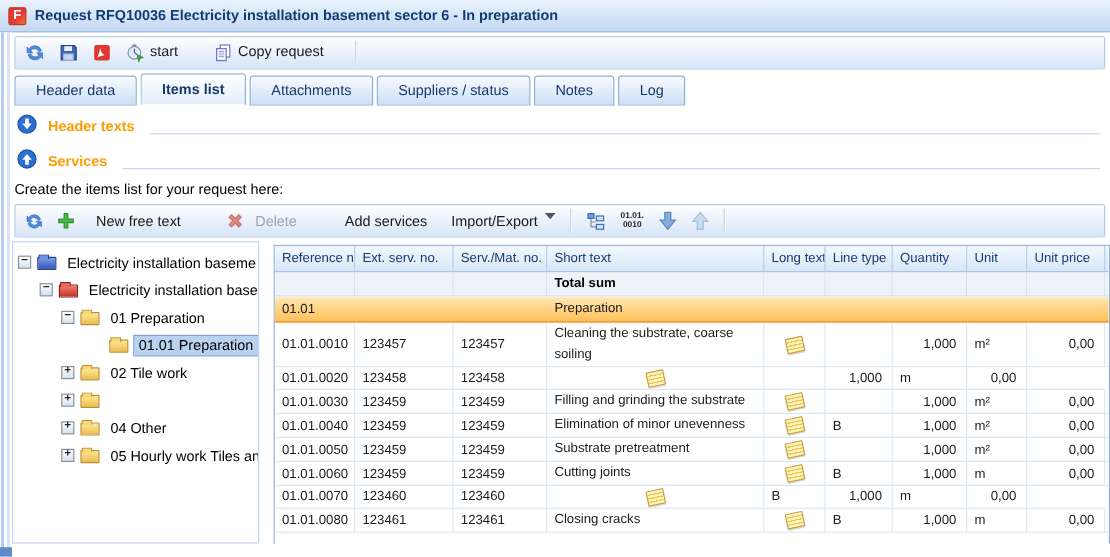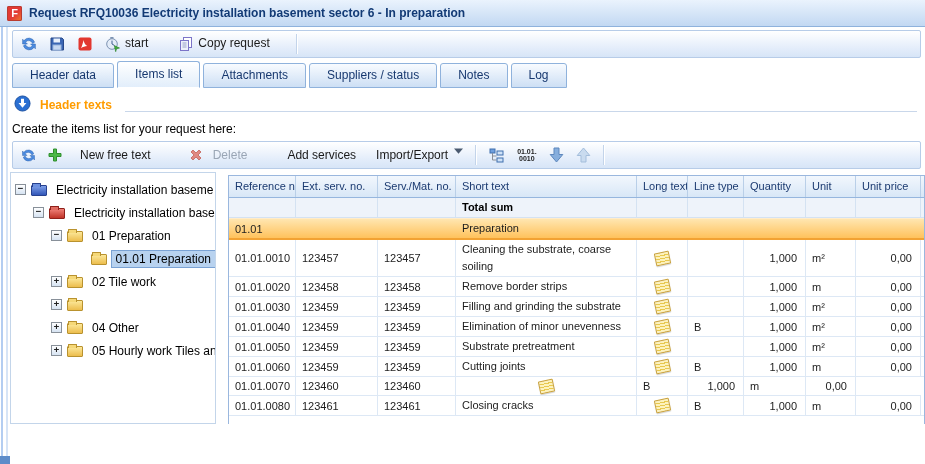--- a/index.html
+++ b/index.html
@@ -32,21 +32,21 @@
   .tbtn.disabled .lbl{color:#9aa6b5;}
   .sep{width:1px;height:20px;background:#c3d4ea;border-right:1px solid #fff;flex:none;}
   .pos-ico{font-size:7px;font-weight:bold;line-height:7px;color:#222;text-align:center;}
   .caret{margin-left:2px;}
 
   
   .tabbar{height:27px;display:flex;align-items:flex-end;padding-left:2px;}
   .tab{height:23px;line-height:23px;padding:0 17px;margin-right:3px;font-size:12px;color:#17386f;
     border:1px solid #8fb2dc;border-radius:3px 3px 0 0;
     background:linear-gradient(#f8fbff,#cddff4);white-space:nowrap;}
-  .tab.active{font-weight:normal;background:linear-gradient(#ffffff,#ecf4fc 65%,#e2eefb);
+  .tab.active{font-weight:bold;background:linear-gradient(#ffffff,#ecf4fc 65%,#e2eefb);
     height:25px;line-height:25px;border-bottom-color:#fff;}
 
   
   .section{display:flex;align-items:flex-end;gap:9px;padding:7px 8px 5px 4px;}
   .sec-label{font-size:12px;font-weight:bold;color:#ff9c00;white-space:nowrap;}
   .rule{flex:1;height:1px;background:#c9d7ea;margin-left:4px;}
   .instruction{font-size:12px;color:#000;padding:5px 0 2px 2px;}
 
   
   .content{display:flex;height:252px;align-items:stretch;}
@@ -160,20 +160,28 @@
       </div>
 
     <div class="section">
       <svg width="17" height="17" viewBox="0 0 18 18">
           <circle cx="9" cy="9" r="8" fill="#2a6fd2" stroke="#1b4f9e"></circle>
           <path d="M9 13.5L4.8 8.4h2.6V4h3.2v4.4h2.6z" fill="#fff"></path>
         </svg>
       <span class="sec-label">Header texts</span>
       <span class="rule"></span>
     </div>
+    <div class="section">
+      <svg width="17" height="17" viewBox="0 0 18 18">
+          <circle cx="9" cy="9" r="8" fill="#2a6fd2" stroke="#1b4f9e"></circle>
+          <path d="M9 4.5l4.2 5.1h-2.6V14H7.4V9.6H4.8z" fill="#fff"></path>
+        </svg>
+      <span class="sec-label">Services</span>
+      <span class="rule"></span>
+    </div>
 
     <div class="instruction">Create the items list for your request here:</div>
 
     <div class="tb-row">
       <div class="toolbar">
         <div class="tbtn">
           <svg width="15" height="15" viewBox="0 0 16 16">
               <path d="M13.6 6.2A6 6 0 0 0 3 4.6L1.6 3.2V8h4.8L4.6 6.2a4 4 0 0 1 7 1.2z" fill="#4b8be0" stroke="#2f62ad" stroke-width=".5"></path>
               <path d="M2.4 9.8A6 6 0 0 0 13 11.4l1.4 1.4V8H9.6l1.8 1.8a4 4 0 0 1-7-1.2z" fill="#4b8be0" stroke="#2f62ad" stroke-width=".5"></path>
             </svg>
@@ -320,21 +328,20 @@
               <div class="td c5"></div>
               <div class="td c6 num">1,000</div>
               <div class="td c7">m²</div>
               <div class="td c8 num">0,00</div>
               <div class="td c9"></div>
             </div>
             <div class="trow item">
               <div class="td c0">01.01.0020</div>
               <div class="td c1">123458</div>
               <div class="td c2">123458</div>
-              <div class="td c3">Remove border strips</div>
               <div class="td c4">
                 <span class="note"></span>
               </div>
               <div class="td c5"></div>
               <div class="td c6 num">1,000</div>
               <div class="td c7">m</div>
               <div class="td c8 num">0,00</div>
               <div class="td c9"></div>
             </div>
             <div class="trow item">

